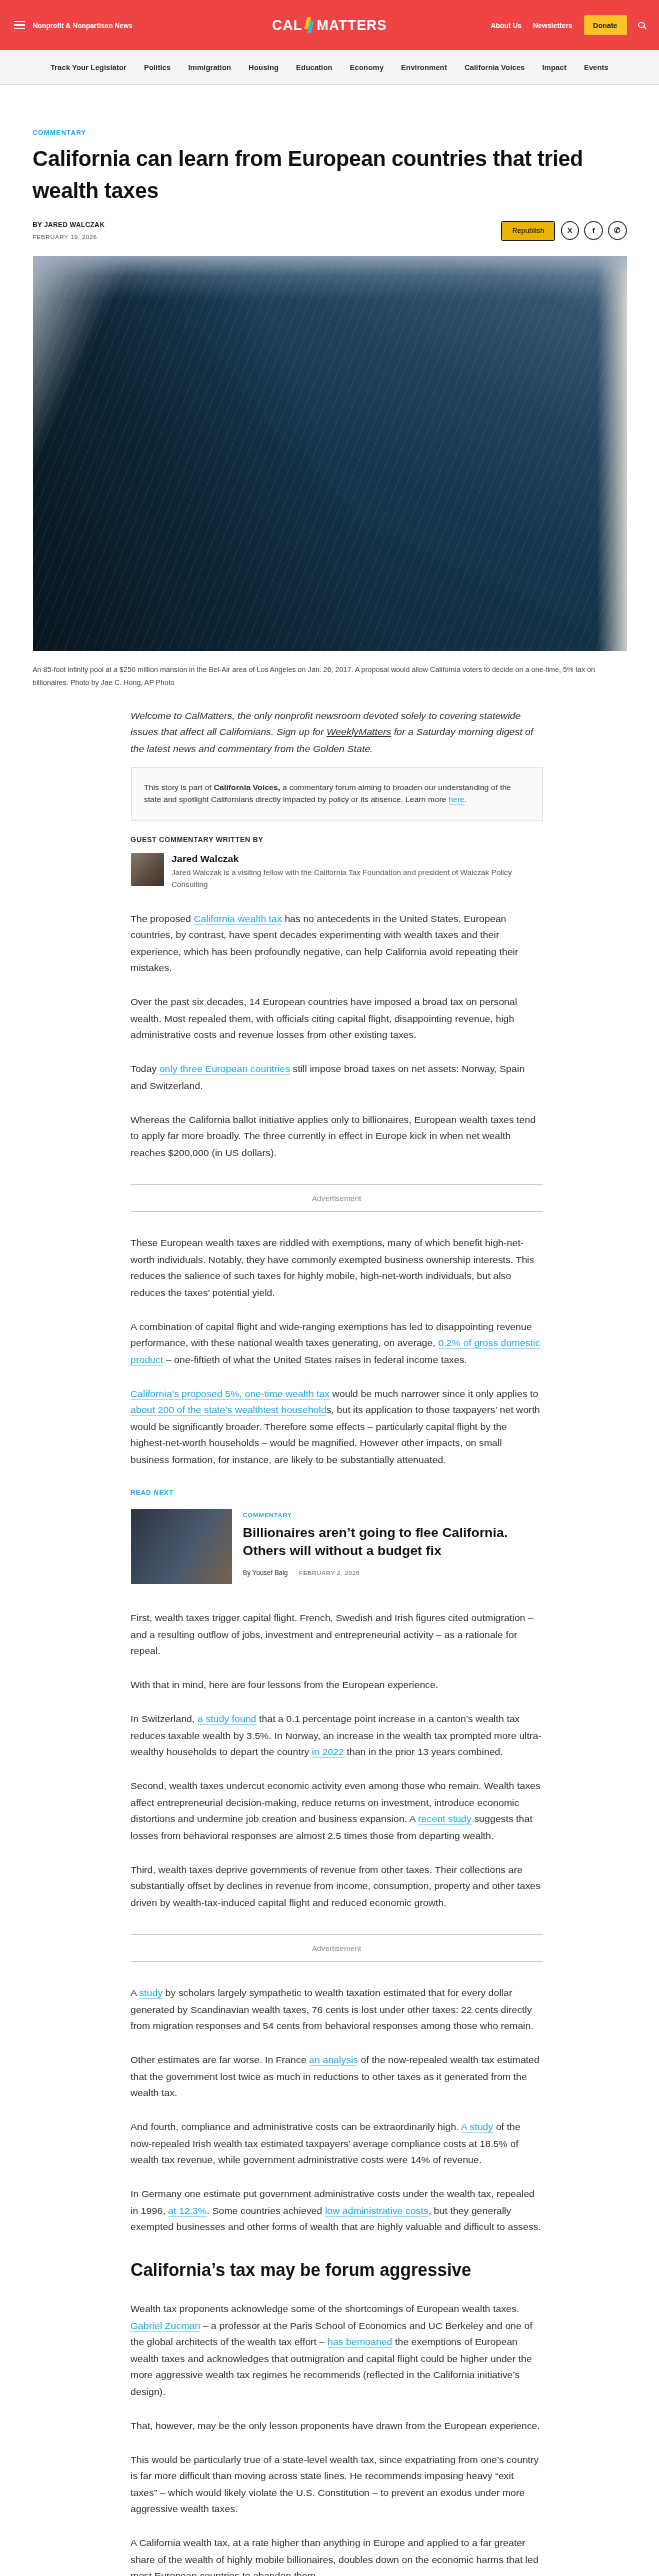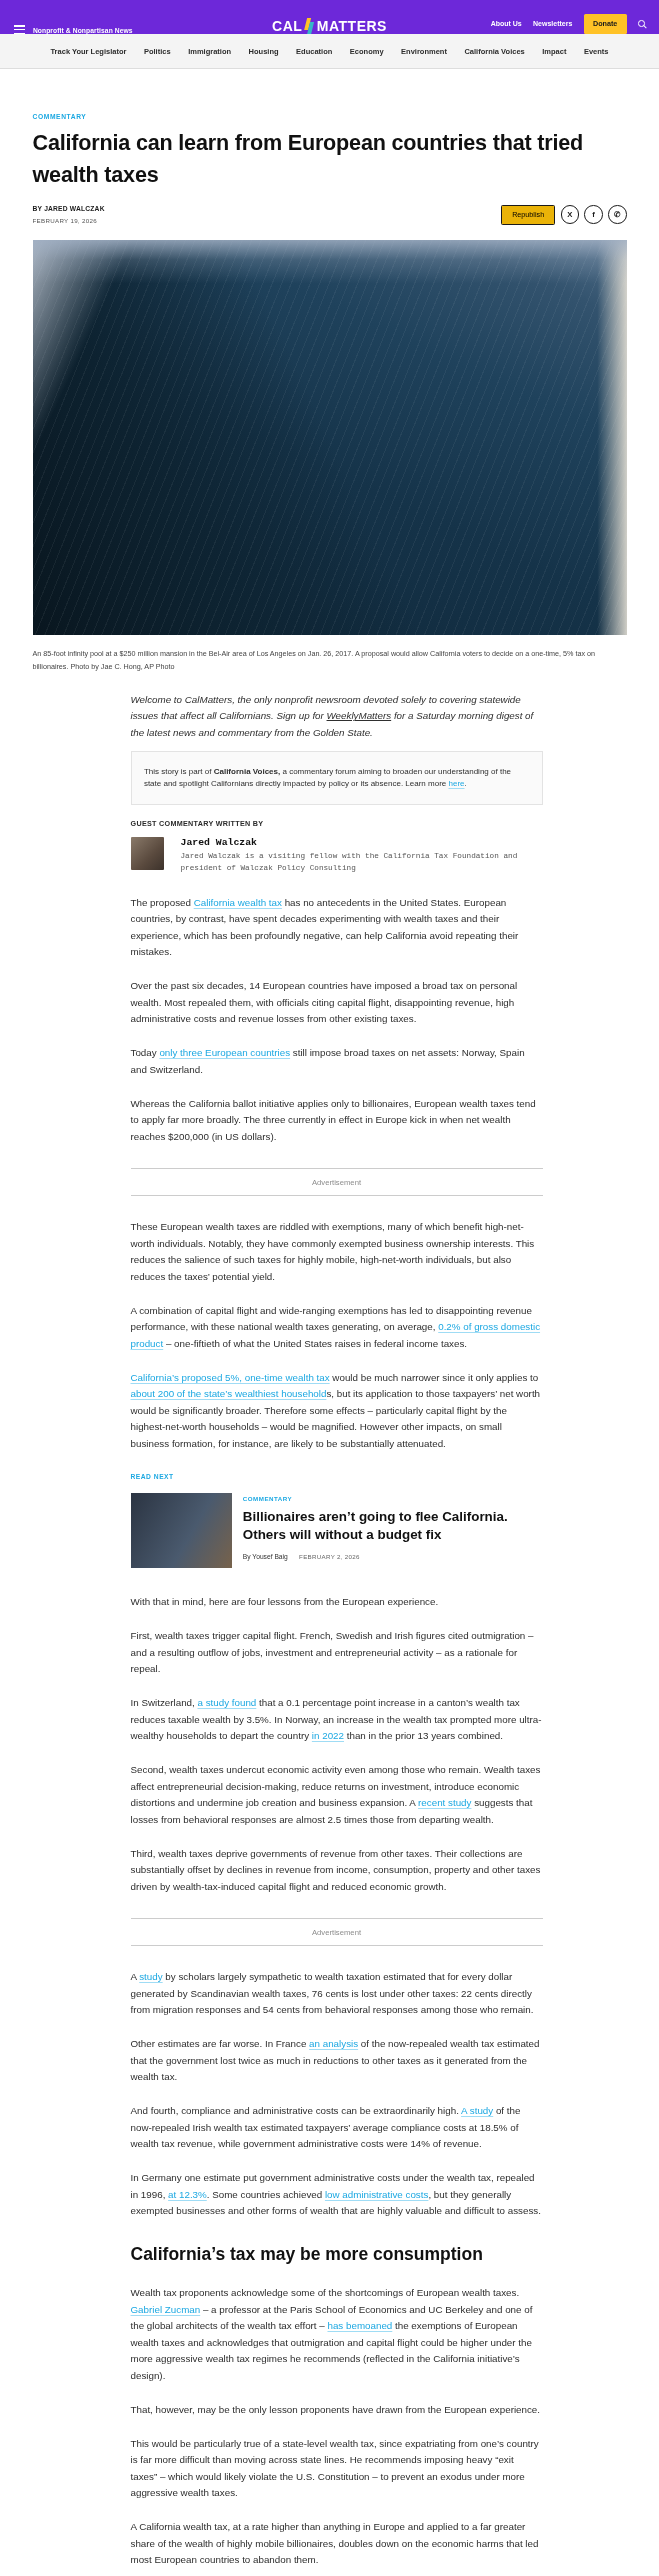--- a/index.html
+++ b/index.html
@@ -1,20 +1,20 @@
 <!DOCTYPE html>
 <html style="font-size:8.2px"><head>
 <meta charset="utf-8">
 <style>
   * { margin:0; padding:0; box-sizing:border-box; }
   html,body { background:#fff; }
   body { width:659px; font-family:"Liberation Sans", sans-serif; color:#333; }
 
   
-  .topbar { background:#6d28d9; height:34px; display:flex; align-items:flex-end; padding:0 14.4px; position:relative; color:#fff; }
+  .topbar { background:#ef4444; height:50px; display:flex; align-items:center; padding:0 14.4px; position:relative; color:#fff; }
   .burger { display:flex; flex-direction:column; gap:2.1px; cursor:pointer; margin-right:8.2px; }
   .burger i { display:block; width:10.3px; height:1.5px; background:#fff; }
   .tagline { font-size:6.7px; font-weight:bold; letter-spacing:0.1px; }
   .logo { position:absolute; left:50%; transform:translateX(-50%); display:flex; align-items:center; font-weight:800; font-size:14px; letter-spacing:0.5px; color:#fff; }
   .lmark { width:9.3px; height:16.5px; position:relative; margin:0 2.6px; }
   .lmark::before { content:""; position:absolute; left:0.5px; top:0; width:3.6px; height:12.4px; background:#ffc226; transform:skewX(-14deg); }
   .lmark::after { content:""; position:absolute; left:4.1px; top:4.1px; width:3.6px; height:12.4px; background:#35b6c9; transform:skewX(-14deg); }
   .top-right { margin-left:auto; display:flex; align-items:center; gap:11.3px; }
   .top-link { color:#fff; font-size:7px; font-weight:bold; text-decoration:none; cursor:pointer; }
   .donate-btn { background:#ffc226; color:#1a1a1a; font-weight:bold; font-size:7.2px; padding:5.7px 9.3px; border:none; border-radius:1.5px; cursor:pointer; }
@@ -47,21 +47,21 @@
   }
   .caption { margin-top:11.3px; font-size:7.2px; color:#444; line-height:13.4px; }
 
   .artcol { margin-left:98px; width:412px; }
   .welcome { margin-top:18.5px; font-style:italic; font-size:9.8px; line-height:16.5px; color:#2f2f2f; }
   .ulink { color:#2f2f2f; text-decoration:underline; cursor:pointer; }
   .tlink { color:#1ca8e2; text-decoration:underline; text-decoration-color:#9fdcf5; text-underline-offset:1.5px; cursor:pointer; }
 
   .voices-box { margin-top:9.3px; background:#fafafa; border:0.5px solid #e3e3e3; padding:14px 12.4px; font-size:8px; line-height:12px; color:#2f2f2f; }
   .guest-label { margin-top:14.4px; font-size:7.2px; font-weight:bold; color:#2b2b2b; letter-spacing:0.3px; }
-  .author-row { margin-top:9.3px; display:flex; gap:17px;font-family:Liberation Mono, monospace; }
+  .author-row { margin-top:9.3px; display:flex; gap:8px; }
   .avatar { width:33px; height:33px; border-radius:1px; background:linear-gradient(135deg,#8a7a6a,#5a4a3e 60%,#3c322b); flex:none; }
   .author-name { font-size:9.8px; font-weight:bold; color:#111; }
   .author-bio { margin-top:3.1px; font-size:7.7px; color:#555; line-height:11.3px; max-width:361px; }
 
   .para { font-size:9.8px; line-height:16.5px; color:#2e2e2e; margin:0 0 17.5px; }
   #article-body { margin-top:20.6px; }
   .ad-block { border-top:0.5px solid #ccc; border-bottom:0.5px solid #ccc; height:28px; margin:23px 0; display:flex; align-items:center; justify-content:center; }
   .ad-label { color:#8d8d8d; font-size:7.7px; }
   .section-head { font-size:17.5px; font-weight:800; color:#111; margin:24px 0 20.6px; }
 
@@ -161,33 +161,33 @@
           <div class="rn-label">READ NEXT</div>
           <div class="rn-card">
             <div class="rn-thumb tone-dark"></div>
             <div class="rn-text">
               <div class="rn-kicker">COMMENTARY</div>
               <div class="rn-title">Billionaires aren’t going to flee California. Others will without a budget fix</div>
               <div class="rn-meta"><span class="rn-byline">By Yousef Baig</span><span class="rn-date">FEBRUARY 2, 2026</span></div>
             </div>
           </div>
         </div>
+        <div class="para"><span>First, wealth taxes trigger capital flight. French, Swedish and Irish figures cited outmigration – and a resulting outflow of jobs, investment and entrepreneurial activity – as a rationale for repeal.</span></div>
         <div class="para"><span>With that in mind, here are four lessons from the European experience.</span></div>
-        <div class="para"><span>First, wealth taxes trigger capital flight. French, Swedish and Irish figures cited outmigration – and a resulting outflow of jobs, investment and entrepreneurial activity – as a rationale for repeal.</span></div>
         <div class="para"><span>In Switzerland, </span><a class="tlink">a study found</a><span> that a 0.1 percentage point increase in a canton’s wealth tax reduces taxable wealth by 3.5%. In Norway, an increase in the wealth tax prompted more ultra-wealthy households to depart the country </span><a class="tlink">in 2022</a><span> than in the prior 13 years combined.</span></div>
         <div class="para"><span>Second, wealth taxes undercut economic activity even among those who remain. Wealth taxes affect entrepreneurial decision-making, reduce returns on investment, introduce economic distortions and undermine job creation and business expansion. A </span><a class="tlink">recent study</a><span> suggests that losses from behavioral responses are almost 2.5 times those from departing wealth.</span></div>
         <div class="para"><span>Third, wealth taxes deprive governments of revenue from other taxes. Their collections are substantially offset by declines in revenue from income, consumption, property and other taxes driven by wealth-tax-induced capital flight and reduced economic growth.</span></div>
         <div class="ad-block">
           <span class="ad-label">Advertisement</span>
         </div>
         <div class="para"><span>A </span><a class="tlink">study</a><span> by scholars largely sympathetic to wealth taxation estimated that for every dollar generated by Scandinavian wealth taxes, 76 cents is lost under other taxes: 22 cents directly from migration responses and 54 cents from behavioral responses among those who remain.</span></div>
         <div class="para"><span>Other estimates are far worse. In France </span><a class="tlink">an analysis</a><span> of the now-repealed wealth tax estimated that the government lost twice as much in reductions to other taxes as it generated from the wealth tax.</span></div>
         <div class="para"><span>And fourth, compliance and administrative costs can be extraordinarily high. </span><a class="tlink">A study</a><span> of the now-repealed Irish wealth tax estimated taxpayers’ average compliance costs at 18.5% of wealth tax revenue, while government administrative costs were 14% of revenue.</span></div>
         <div class="para"><span>In Germany one estimate put government administrative costs under the wealth tax, repealed in 1996, </span><a class="tlink">at 12.3%</a><span>. Some countries achieved </span><a class="tlink">low administrative costs</a><span>, but they generally exempted businesses and other forms of wealth that are highly valuable and difficult to assess.</span></div>
-        <h2 class="section-head">California’s tax may be more consumption</h2>
+        <h2 class="section-head">California’s tax may be forum aggressive</h2>
         <div class="para"><span>Wealth tax proponents acknowledge some of the shortcomings of European wealth taxes. </span><a class="tlink">Gabriel Zucman</a><span> – a professor at the Paris School of Economics and UC Berkeley and one of the global architects of the wealth tax effort – </span><a class="tlink">has bemoaned</a><span> the exemptions of European wealth taxes and acknowledges that outmigration and capital flight could be higher under the more aggressive wealth tax regimes he recommends (reflected in the California initiative’s design).</span></div>
         <div class="para"><span>That, however, may be the only lesson proponents have drawn from the European experience.</span></div>
         <div class="para"><span>This would be particularly true of a state-level wealth tax, since expatriating from one’s country is far more difficult than moving across state lines. He recommends imposing heavy “exit taxes” – which would likely violate the U.S. Constitution – to prevent an exodus under more aggressive wealth taxes.</span></div>
         <div class="para"><span>A California wealth tax, at a rate higher than anything in Europe and applied to a far greater share of the wealth of highly mobile billionaires, doubles down on the economic harms that led most European countries to abandon them.</span></div>
       </div>
   </div>
 
 </div>
 
 

